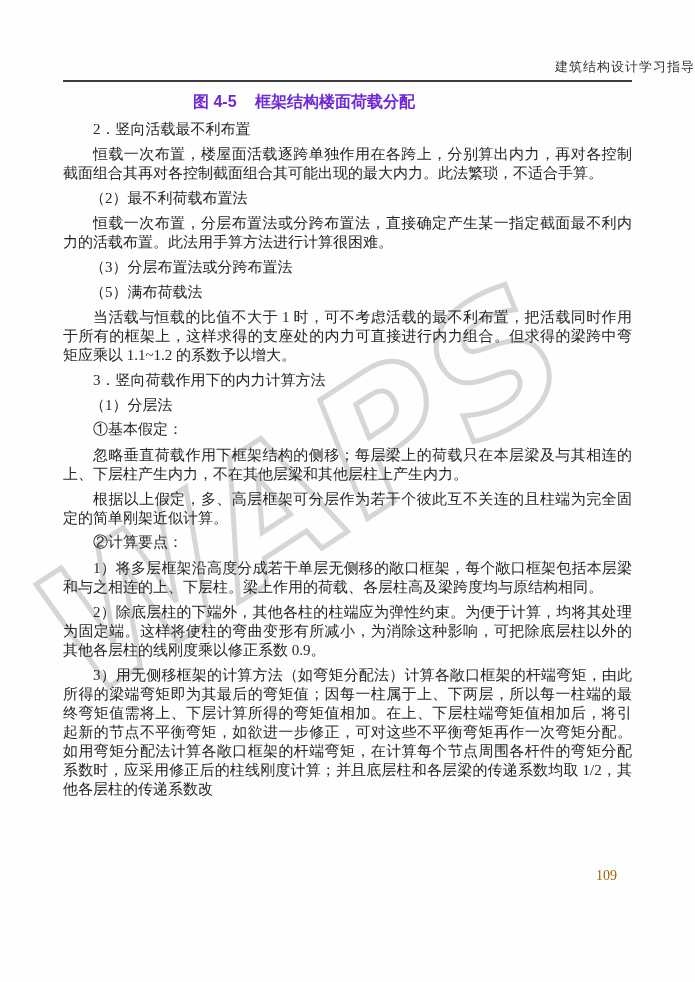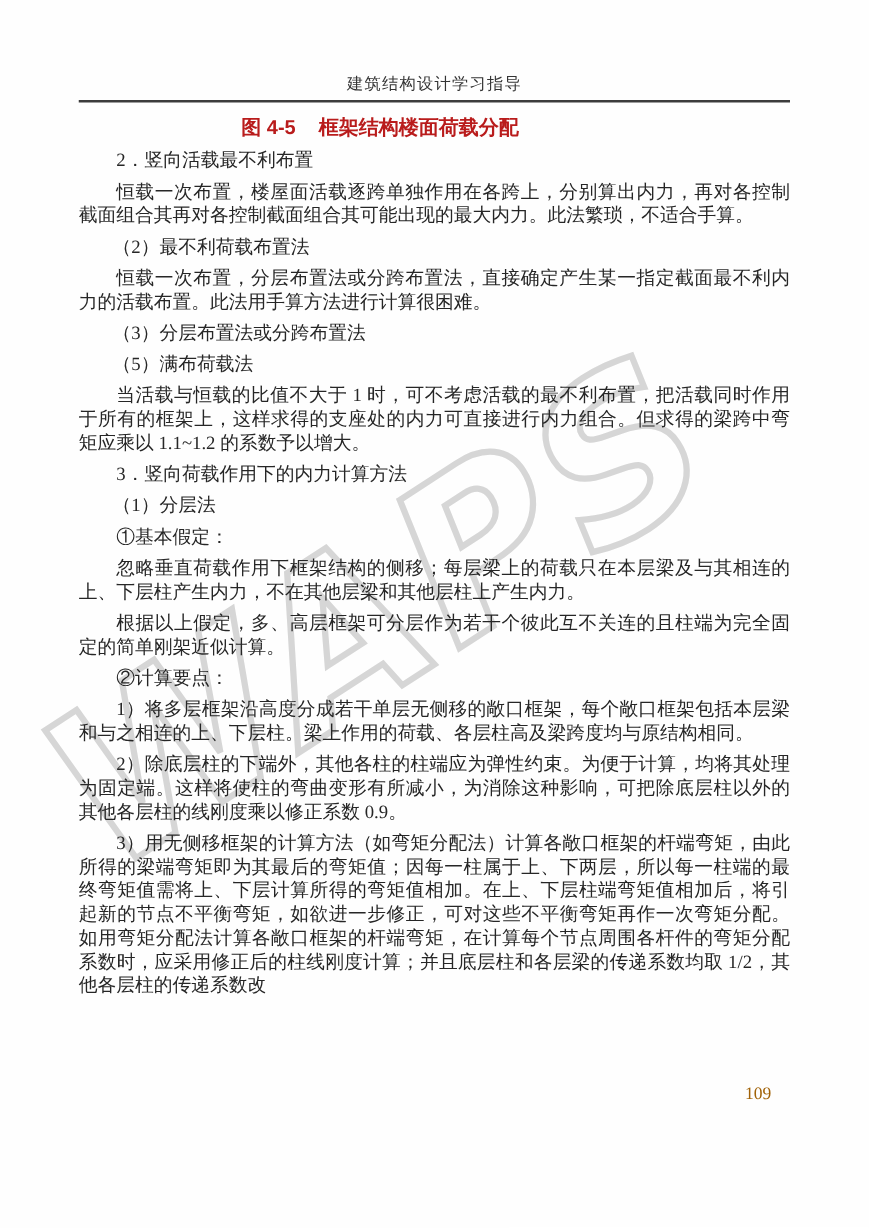--- a/index.html
+++ b/index.html
@@ -15,41 +15,41 @@
   .watermark {
     position: absolute;
     top: 0; left: 0;
     z-index: 0;
     pointer-events: none;
   }
   .running-head {
     position: absolute;
     top: 58px; left: 0;
     width: 100%;
-    text-align: center;
+    text-align: right;
     font-size: 13px;
     letter-spacing: 1px;
     color: #333;
     z-index: 2;
   }
   .head-rule {
     position: absolute;
     top: 80px; left: 63px;
     width: 569px;
     height: 0;
     border-top: 2px solid #3c3c3c;
     z-index: 2;
   }
   .figure-caption {
     position: absolute;
     top: 92px; left: 193px;
     font-size: 16px;
     font-weight: bold;
     font-family: "Liberation Sans", "DejaVu Sans", sans-serif;
-    color: #b91c1c;
+    color: #6d28d9;
     z-index: 2;
   }
   .figure-caption .cap-title { margin-left: 14px; }
   .content {
     position: absolute;
     top: 114px; left: 63px;
     width: 569px;
     font-size: 15px;
     line-height: 19px;
     text-align: justify;

